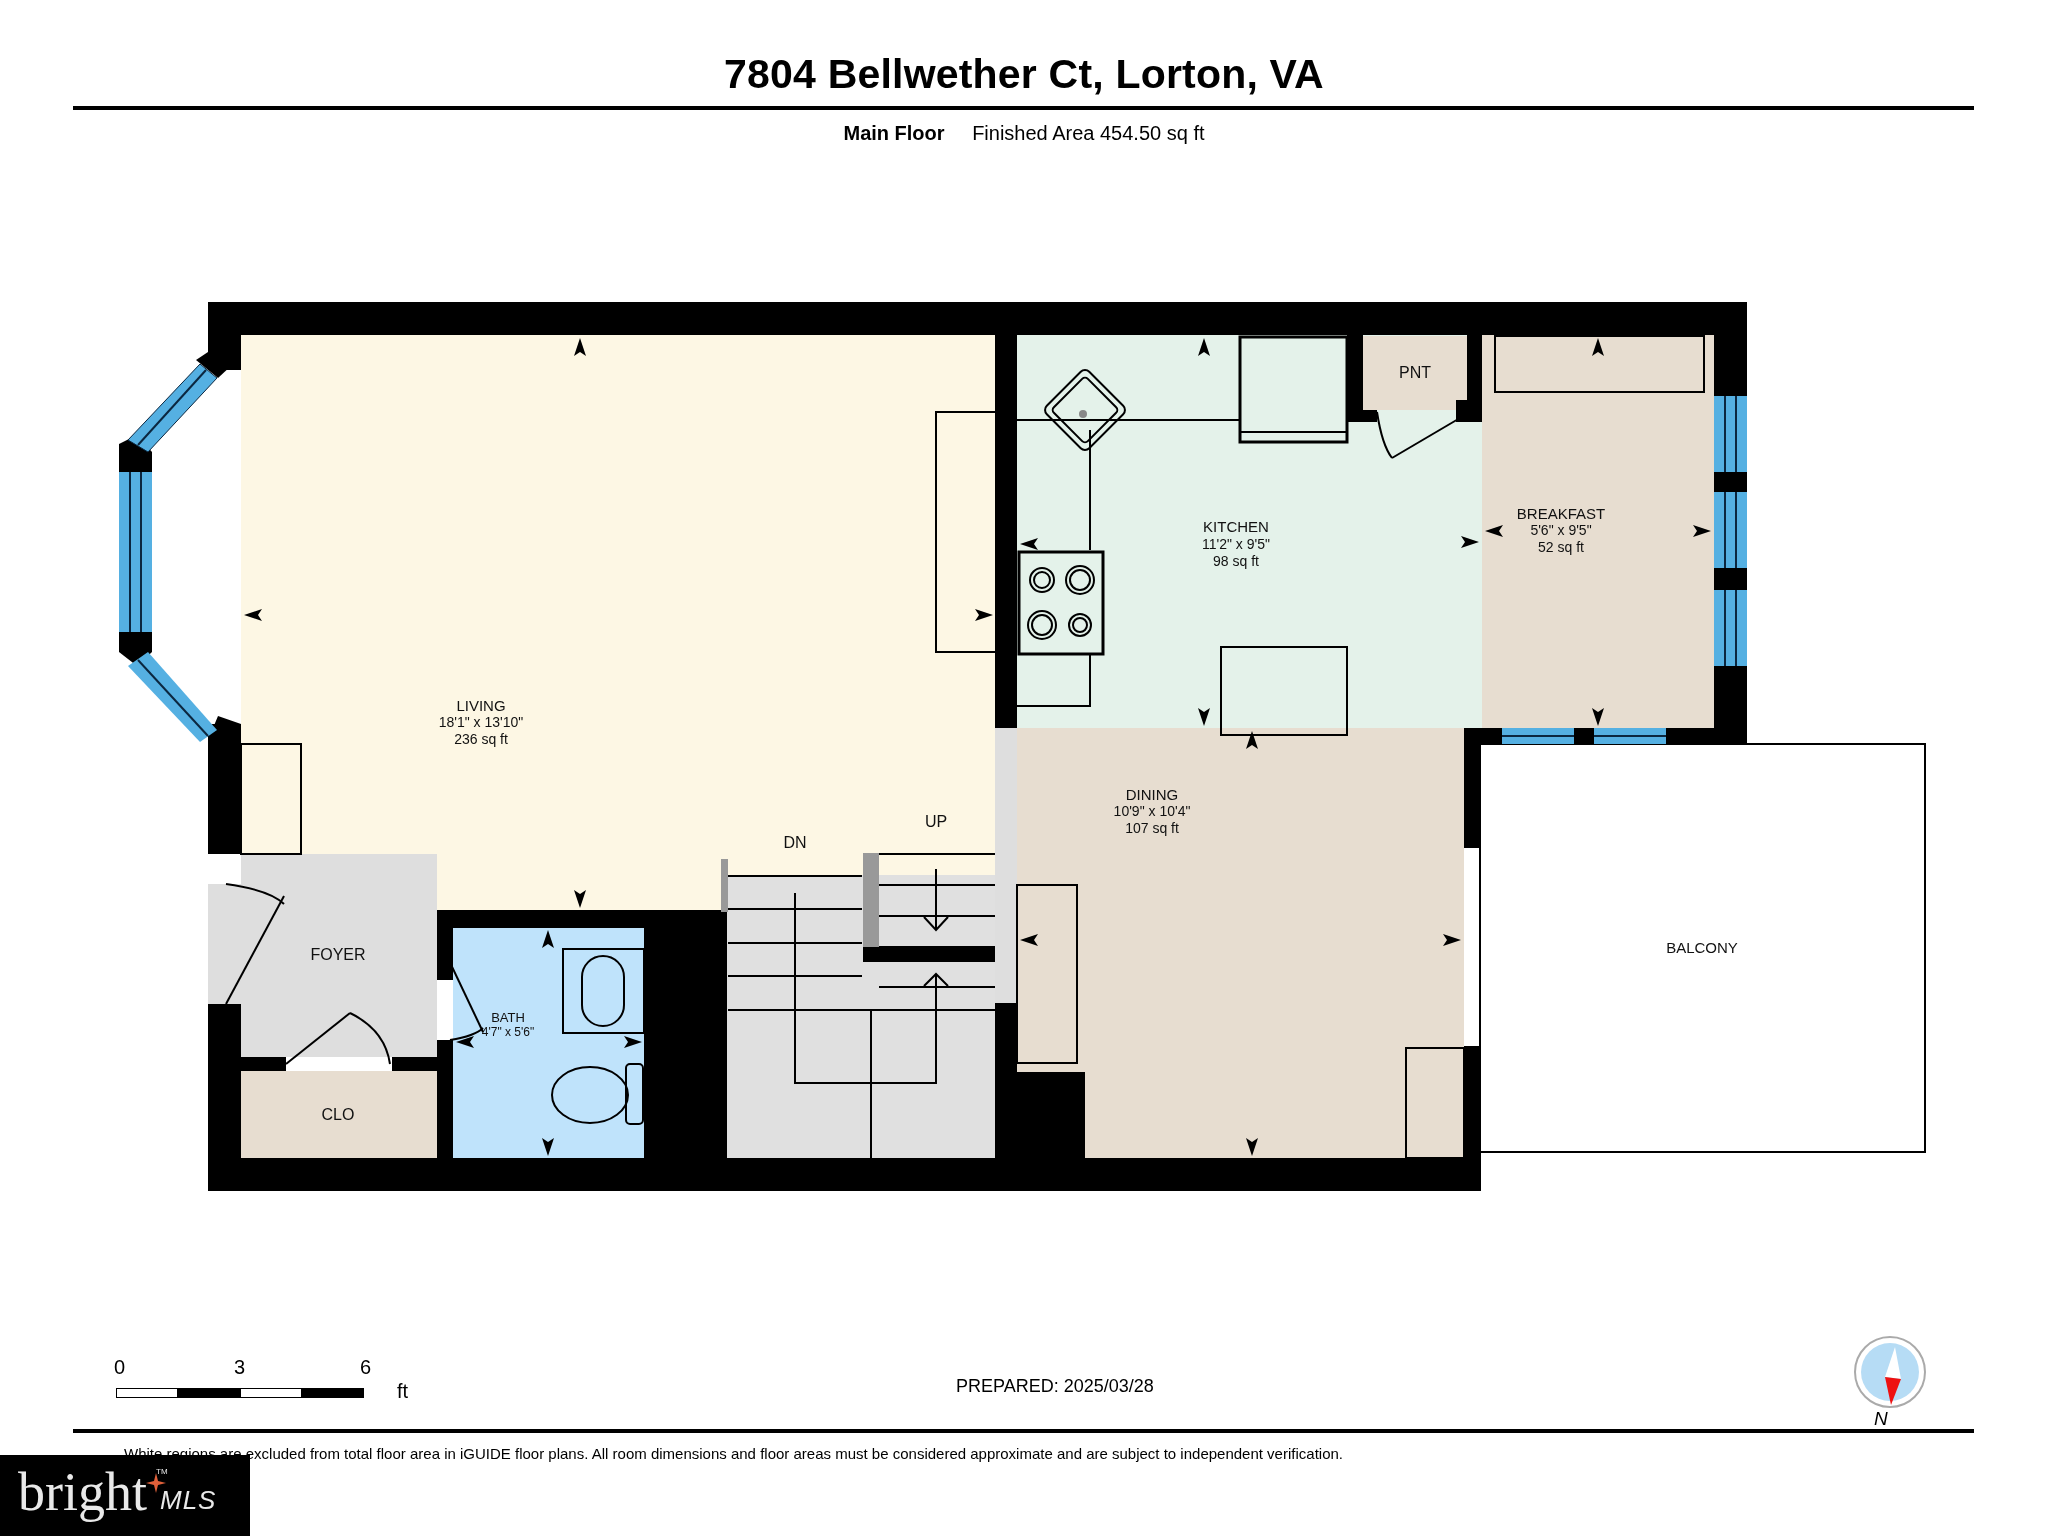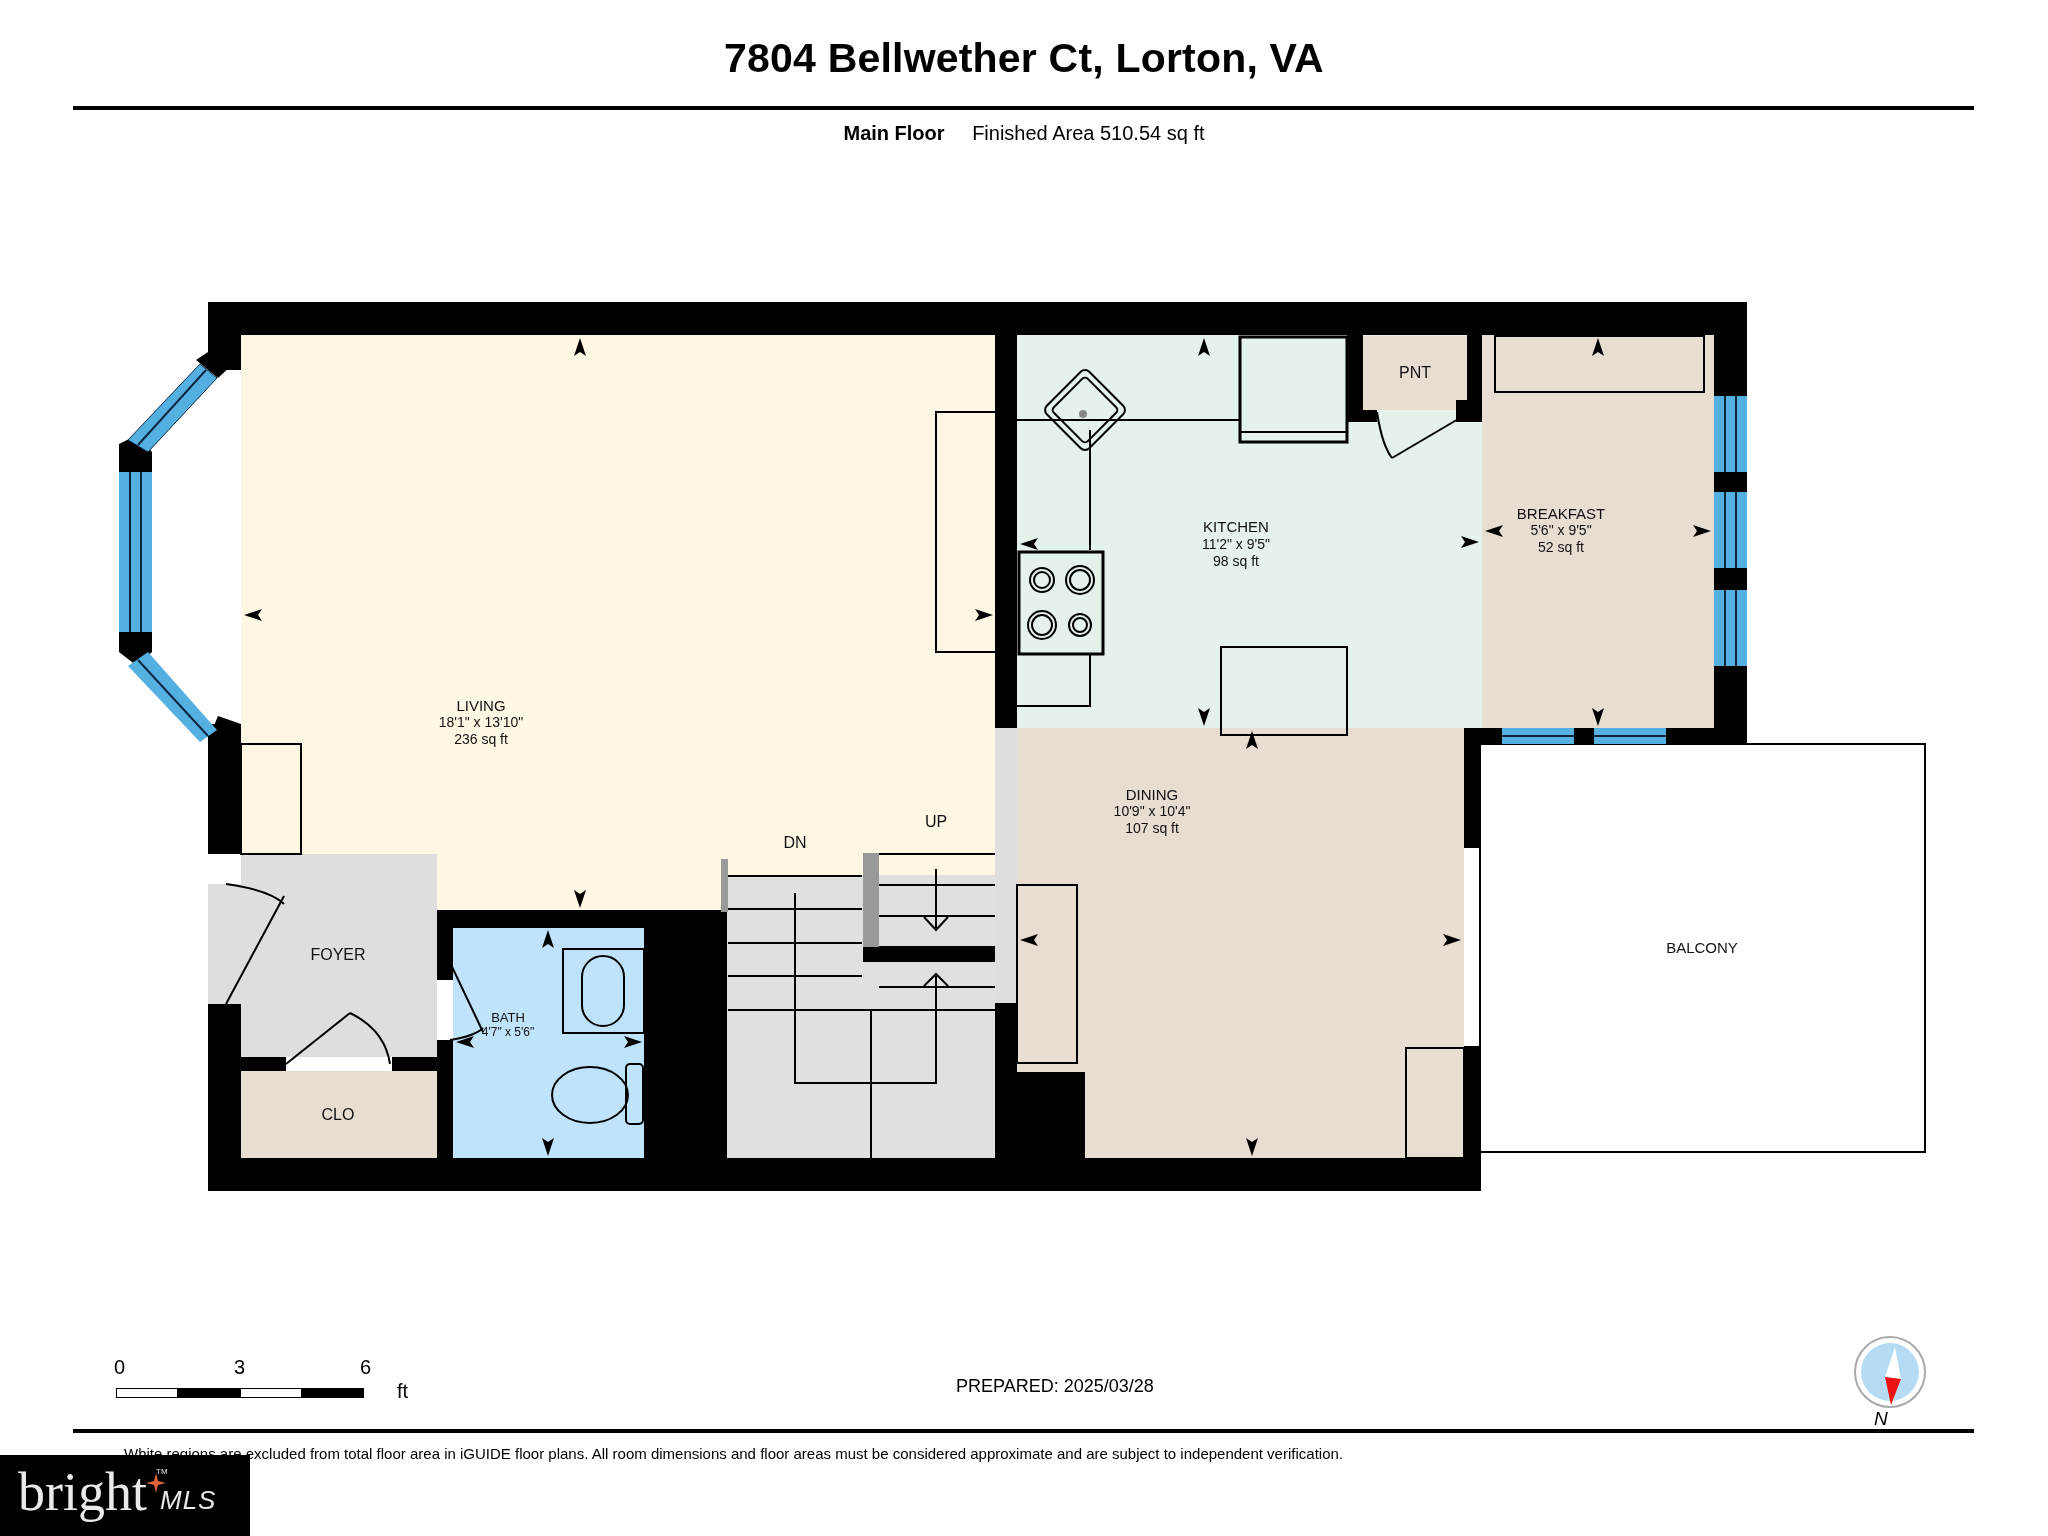--- a/index.html
+++ b/index.html
@@ -1,18 +1,18 @@
 <!DOCTYPE html>
 <html><head>
   <meta charset="utf-8">
   <style>
     html, body { margin: 0; padding: 0; background: #ffffff; }
     body { width: 2048px; height: 1536px; position: relative; overflow: hidden; font-family: "Liberation Sans", sans-serif; color: #000; }
     .abs { position: absolute; }
-    #title { left: 0; width: 2048px; top: 35px; text-align: center; font-weight: bold; font-size: 41px; letter-spacing: 0.2px; }
+    #title { left: 0; width: 2048px; top: 51px; text-align: center; font-weight: bold; font-size: 41px; letter-spacing: 0.2px; }
     .rule { position: absolute; left: 73px; width: 1901px; height: 4px; background: #000; }
     #subtitle { left: 0; width: 2048px; top: 122px; text-align: center; font-size: 20px; }
     #subtitle .floor { font-weight: bold; margin-right: 22px; }
     #plan { position: absolute; left: 0; top: 0; width: 2048px; height: 1536px; }
     .room-label { font-family: "Liberation Sans", sans-serif; fill: #111; text-anchor: middle; }
     #scalebar { left: 112px; top: 1356px; width: 300px; height: 60px; }
     .scale-num { position: absolute; top: 0; font-size: 20px; }
     .scale-bar { position: absolute; top: 32px; height: 10px; border: 1px solid #000; box-sizing: border-box; }
     #prepared { left: 924px; top: 1376px; font-size: 18px; margin-left: 32px; }
     #disclaimer { left: 80px; top: 1445px; font-size: 15px; margin-left: 44px; }
@@ -23,21 +23,21 @@
     #compass { left: 1853px; top: 1335px; width: 74px; height: 74px; }
     #compass-n { left: 1874px; top: 1408px; font-size: 19px; font-style: italic; }
   </style>
 </head>
 <body>
 
 <div id="title" class="abs">7804 Bellwether Ct, Lorton, VA</div>
 <div class="rule" style="top:106px"></div>
 <div id="subtitle" class="abs">
   <span class="floor">Main Floor</span>
-  <span>Finished Area 510.54 sq ft</span>
+  <span>Finished Area 454.50 sq ft</span>
 </div>
 
 <svg id="plan" viewBox="0 0 2048 1536" xmlns="http://www.w3.org/2000/svg">
 
   <rect x="241" y="335" width="755" height="575" fill="#fdf7e4"></rect>
   <rect x="1017" y="335" width="465" height="393" fill="#e4f2ea"></rect>
   <rect x="1482" y="335" width="232" height="393" fill="#e7ddd0"></rect>
   <rect x="1363" y="336" width="104" height="74" fill="#e7ddd0"></rect>
   <rect x="1017" y="728" width="447" height="430" fill="#e7ddd0"></rect>
   <rect x="241" y="854" width="196" height="203" fill="#dedede"></rect>

